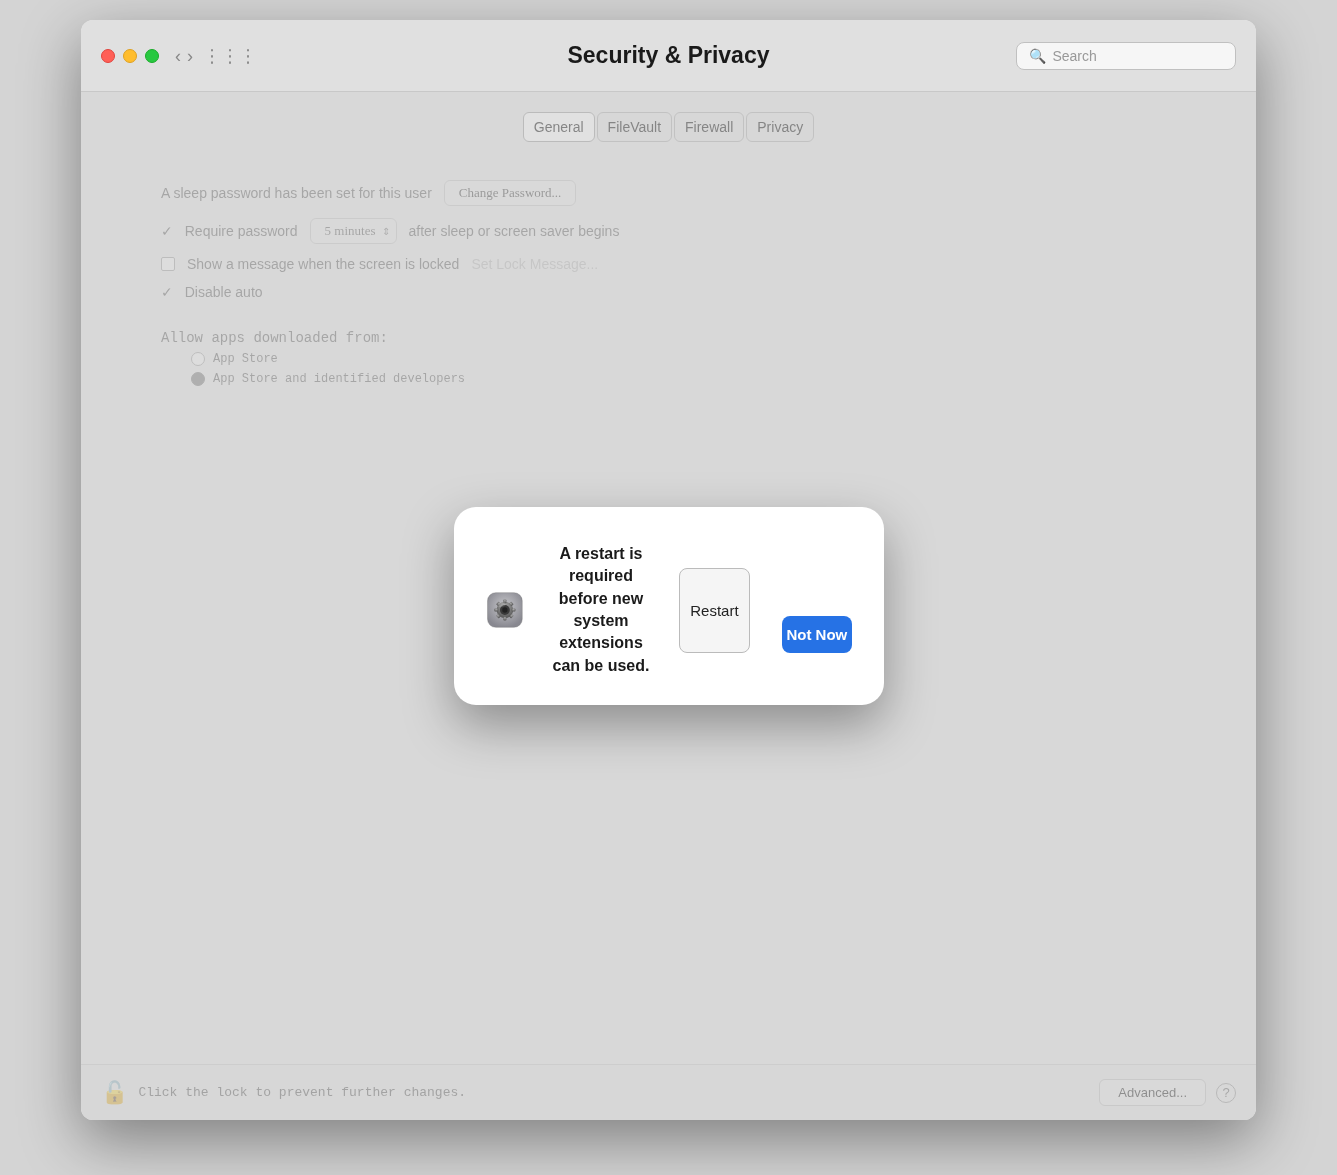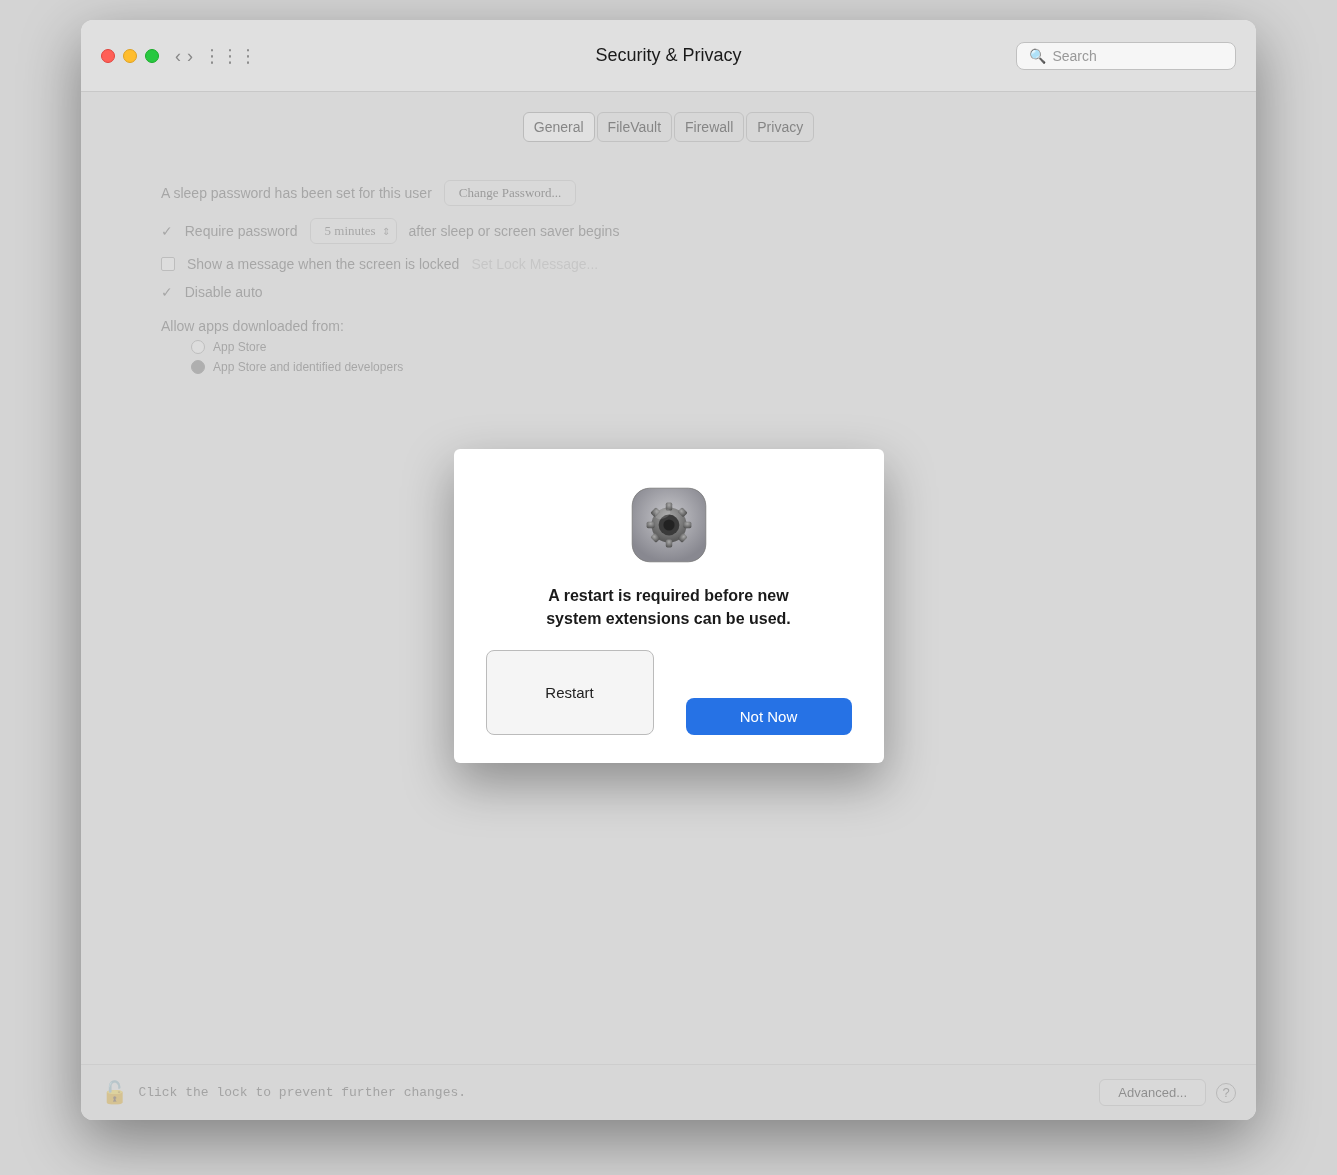--- a/index.html
+++ b/index.html
@@ -70,22 +70,22 @@
       border: none;
       color: #888;
       font-size: 18px;
       cursor: pointer;
     }
 
     .titlebar-title {
       position: absolute;
       left: 50%;
       transform: translateX(-50%);
-      font-size: 18px;
-      font-weight: 400;
+      font-size: 23px;
+      font-weight: 700;
       color: #1a1a1a;
     }
 
     .search-box {
       margin-left: auto;
       display: flex;
       align-items: center;
       background: rgba(255,255,255,0.7);
       border: 1px solid #c0c0c0;
       border-radius: 8px;
@@ -242,26 +242,26 @@
       background: rgba(200,200,200,0.55);
       display: flex;
       align-items: center;
       justify-content: center;
       z-index: 10;
     }
 
     
     .dialog {
       background: #fff;
-      border-radius: 6px;
+      border-radius: 22px;
       box-shadow: 0 20px 50px rgba(0,0,0,0.35);
       width: 430px;
       padding: 36px 32px 28px;
       display: flex;
-      flex-direction: column;
+      flex-direction: row;
       align-items: center;
       gap: 20px;
     }
 
     .dialog-message {
       font-size: 16px;
       font-weight: 700;
       color: #1a1a1a;
       text-align: center;
       line-height: 1.4;
@@ -286,21 +286,21 @@
       cursor: pointer;
     }
 
     .dialog-btn-notnow {
       flex: 1;
       padding: 10px 0;
       border: none;
       border-radius: 8px;
       background: #2672e5;
       font-size: 15px;
-      font-weight: 400;
+      font-weight: 700;
       color: #fff;
       cursor: pointer;
       margin-top: 48px;
     }
 
     
     .gear-svg {
       width: 80px;
       height: 80px;
     }
@@ -352,21 +352,21 @@
     <div class="content-row">
       <span style="width:14px;height:14px;border:1px solid #888;display:inline-block;border-radius:2px;background:#fff;"></span>
       <span>Show a message when the screen is locked</span>
       <span style="color:#aaa;">Set Lock Message...</span>
     </div>
     <div class="content-row">
       <span class="checkmark">✓</span>
       <span>Disable auto</span>
     </div>
 
-    <div style="margin-top: 18px;">
+    <div style="margin-top: 30px; font-family: Liberation Mono, monospace;">
       <span>Allow apps downloaded from:</span>
       <div class="radio-option">
         <div class="radio-dot"></div>
         <span>App Store</span>
       </div>
       <div class="radio-option">
         <div class="radio-dot selected"></div>
         <span>App Store and identified developers</span>
       </div>
     </div>

